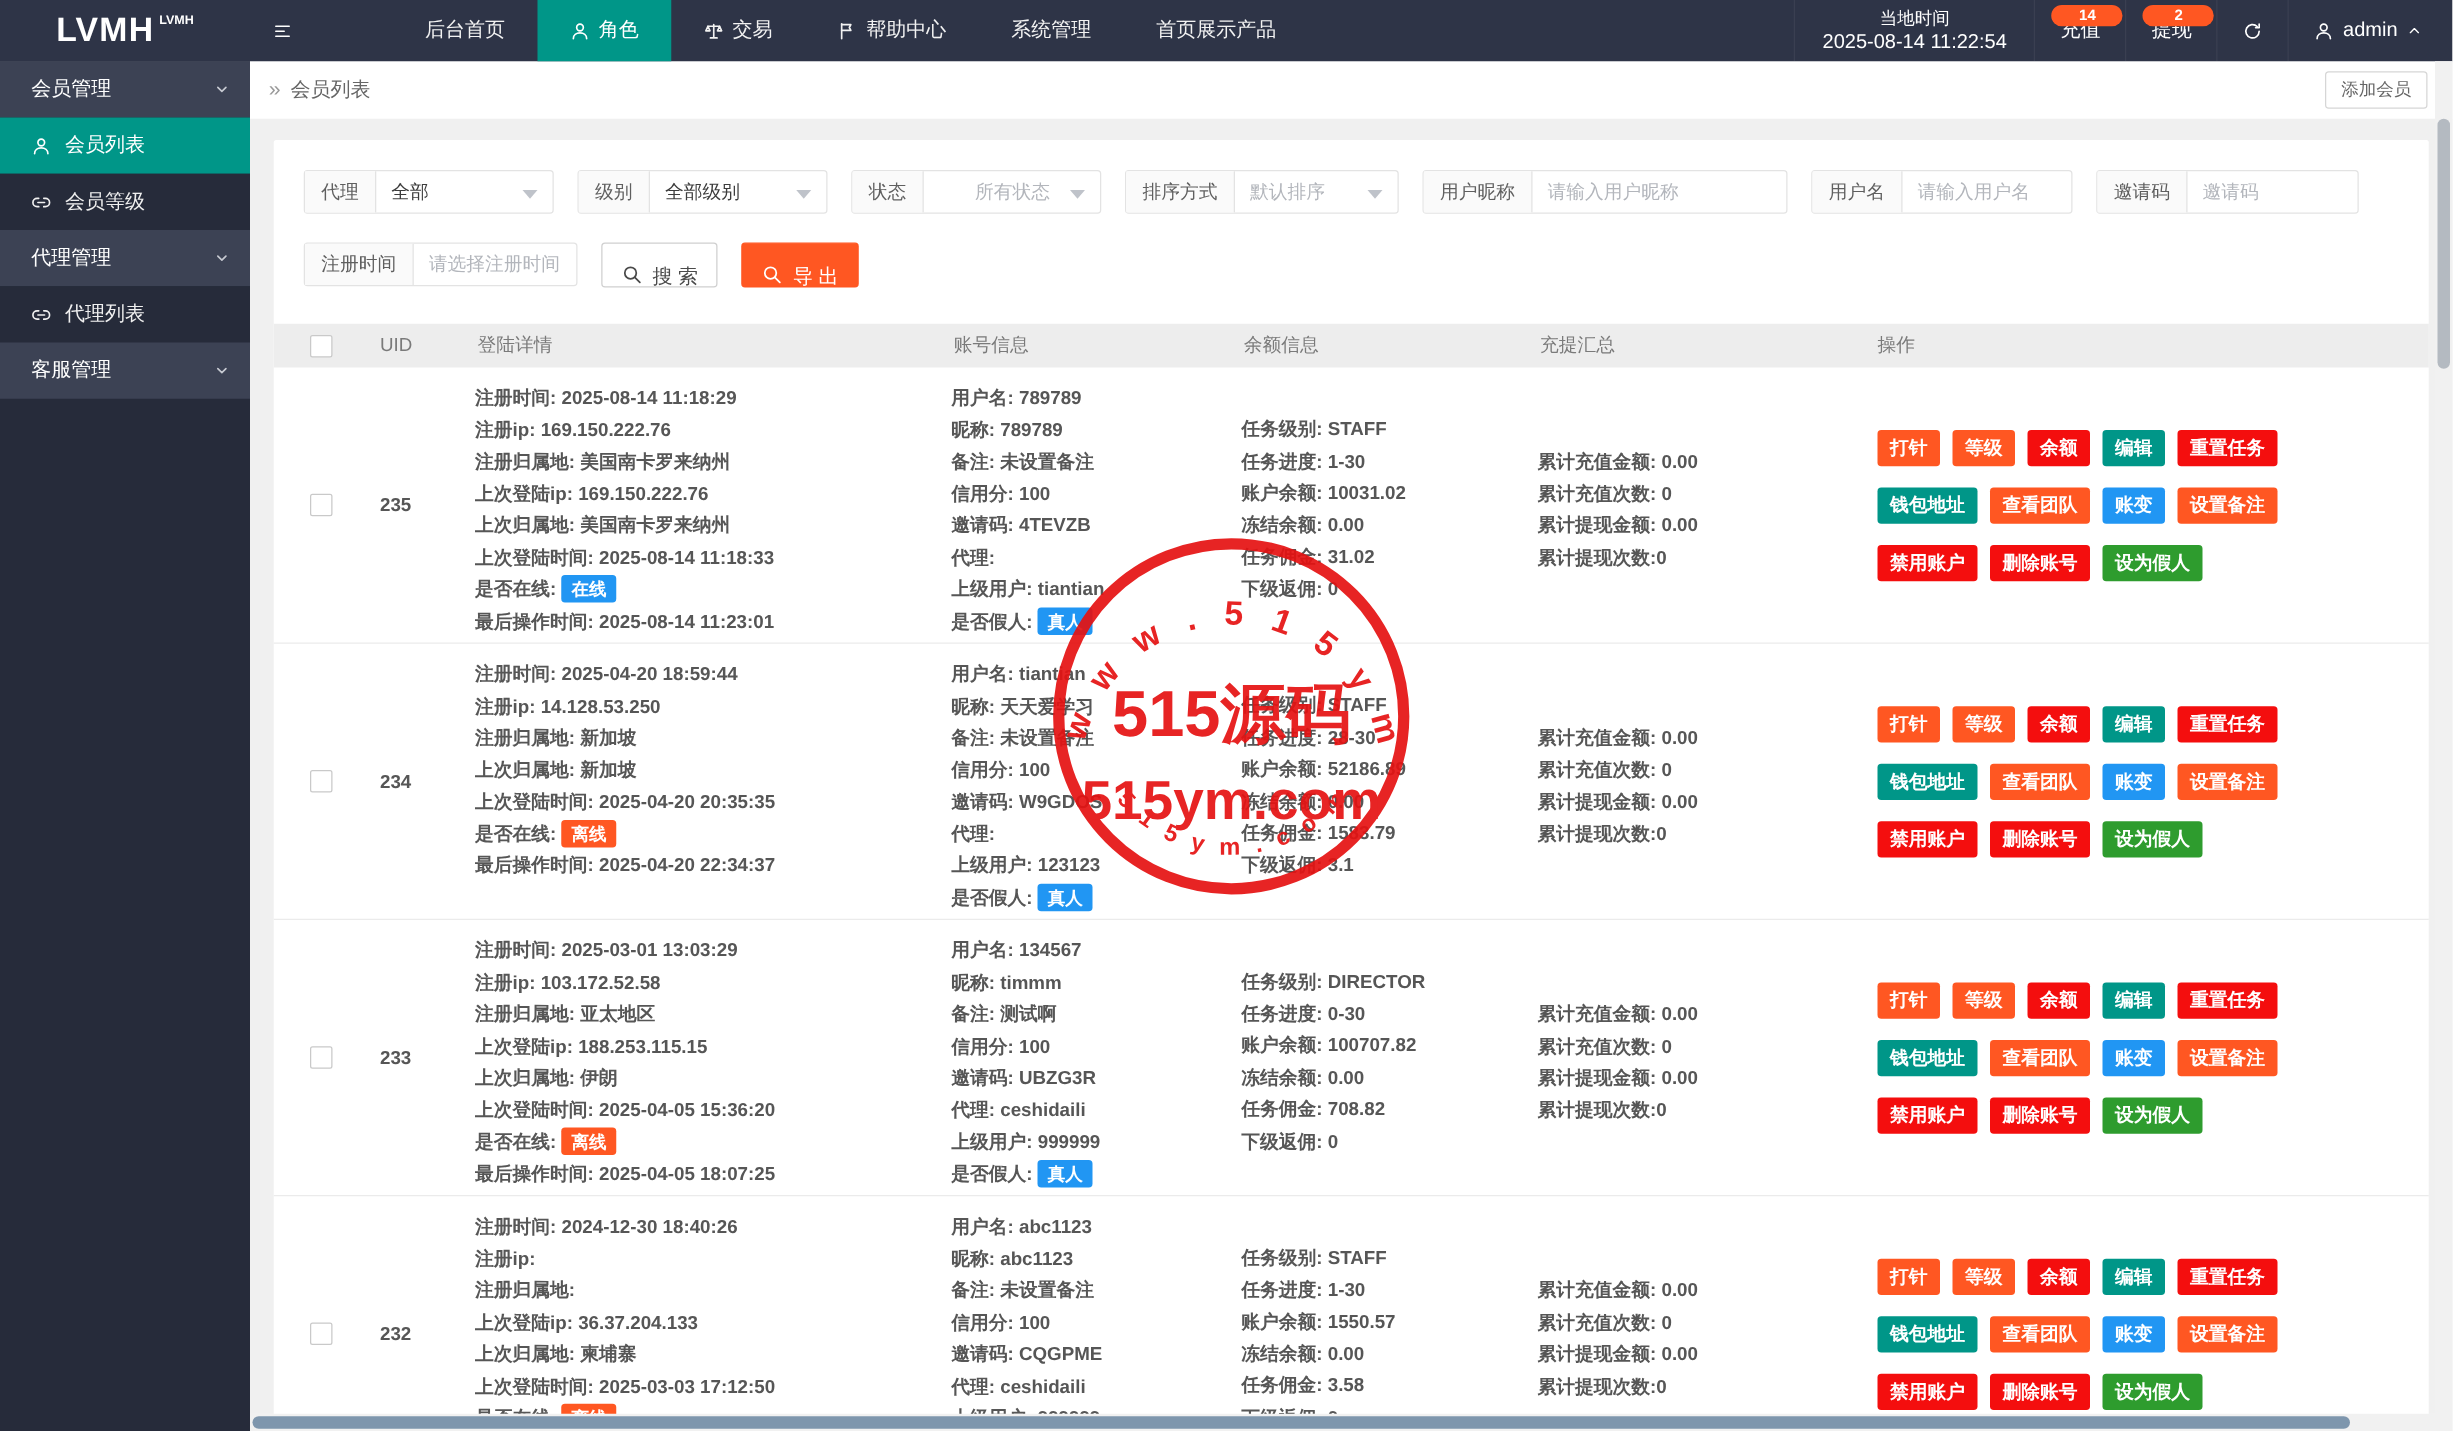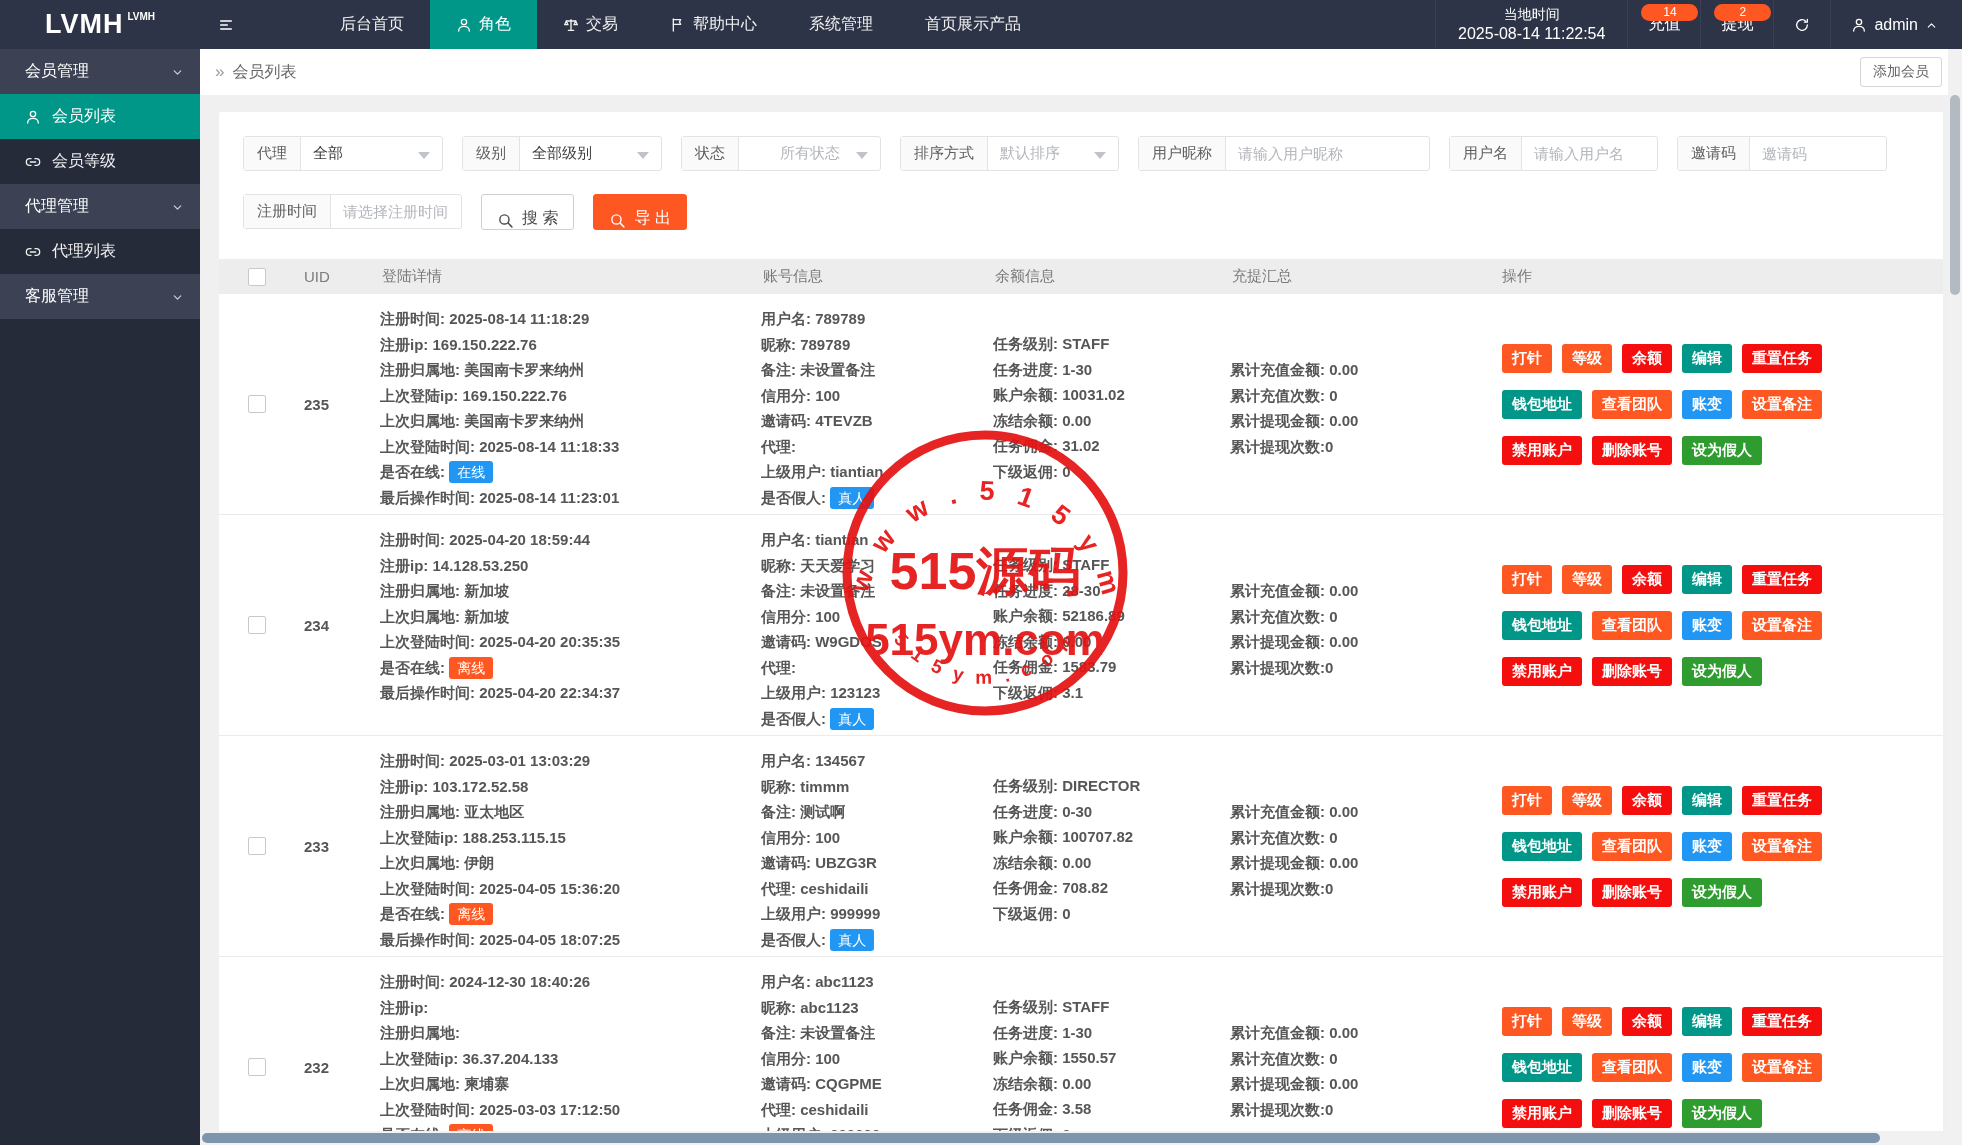--- a/index.html
+++ b/index.html
@@ -14,21 +14,21 @@
   .logo-sup{font-size:10px;font-weight:700;margin-left:4px;transform:translateY(-8px);display:inline-block}
   .nav-ham{display:flex;align-items:center;padding:0 18px;margin-right:62px;cursor:pointer}
   .nav-menu{display:flex;align-items:stretch;flex:1 1 auto}
   .nav-item{display:flex;align-items:center;gap:7px;padding:0 26px;font-size:16px;color:#f2f2f2;cursor:pointer;white-space:nowrap}
   .nav-item.active{background:#009688;color:#fff}
   .nav-right{display:flex;align-items:stretch;flex:0 0 auto}
   .nav-time{display:flex;flex-direction:column;justify-content:center;align-items:center;padding:0 22px;border-left:1px solid rgba(255,255,255,.06)}
   .nav-time .t1{font-size:14px;line-height:19px}
   .nav-time .t2{font-size:16px;line-height:20px}
   .nav-link{position:relative;display:flex;align-items:center;padding:0 20px;font-size:16px;cursor:pointer;border-left:1px solid rgba(255,255,255,.06)}
-  .nav-badge{position:absolute;top:4px;right:2px;background:#ff5722;color:#fff;font-size:12px;line-height:17px;min-width:17px;text-align:center;border-radius:9px;padding:0 20px;font-weight:400}
+  .nav-badge{position:absolute;top:4px;right:2px;background:#ff5722;color:#fff;font-size:12px;line-height:17px;min-width:17px;text-align:center;border-radius:9px;padding:0 20px;font-weight:700}
   .nav-admin{display:flex;align-items:center;gap:7px;padding:0 24px 0 20px;font-size:16px;cursor:pointer;border-left:1px solid rgba(255,255,255,.06)}
   .svgi{width:16px;height:16px;display:inline-block;vertical-align:middle}
   .svgi svg{width:100%;height:100%;stroke:currentColor;fill:none;stroke-width:2;stroke-linecap:round;stroke-linejoin:round}
 
   
   .sidebar{position:absolute;left:0;top:49px;bottom:0;width:200px;background:#262b3a;z-index:20}
   .sb-group{height:45px;display:flex;align-items:center;background:#3c4254;color:#fff;font-size:16px;padding:0 16px 0 25px;cursor:pointer;justify-content:space-between}
   .sb-caret{color:#c7cad2;width:13px;height:13px}
   .sb-caret svg{width:13px;height:13px;stroke:currentColor;fill:none;stroke-width:2.4;stroke-linecap:round;stroke-linejoin:round}
   .sb-item{height:45px;display:flex;align-items:center;gap:11px;background:#262b3a;color:#f0f0f0;font-size:16px;padding:0 0 0 25px;cursor:pointer}
@@ -48,39 +48,39 @@
   .filters{padding:24px 24px 0 24px}
   .frow{display:flex;gap:19px;flex-wrap:nowrap}
   .frow2{margin-top:23px}
   .fg{display:flex;height:35px;border:1px solid #e3e3e3;border-radius:3px;background:#fff;align-items:stretch;position:relative;flex:0 0 auto;box-sizing:border-box}
   .fg-label{display:flex;align-items:center;padding:0 13px;background:#fafafa;border-right:1px solid #e3e3e3;color:#5f5f5f;font-size:15px;white-space:nowrap}
   .fg-value{display:flex;align-items:center;padding:0 12px;font-size:15px;color:#3c3c3c;flex:1}
   .fg-value.ph{color:#b3b6bc}
   .fg .caret{position:absolute;right:12px;top:15px;width:0;height:0;border-left:6px solid transparent;border-right:6px solid transparent;border-top:7px solid #bfc3ca}
   .fg input{border:0;outline:none;flex:1;padding:0 12px;font-size:15px;font-family:inherit;color:#3c3c3c;background:transparent;min-width:0}
   .fg input::placeholder{color:#b3b6bc}
-  .fbtn{height:36px;display:inline-flex;align-items:flex-end;gap:8px;padding:0 15px;border-radius:3px;font-size:16px;cursor:pointer;border:1px solid #cfcfcf;background:#fff;color:#4a4a4a;font-family:inherit;box-sizing:border-box}
+  .fbtn{height:36px;display:inline-flex;align-items:flex-start;gap:8px;padding:16px 15px;border-radius:3px;font-size:16px;cursor:pointer;border:1px solid #cfcfcf;background:#fff;color:#4a4a4a;font-family:inherit;box-sizing:border-box}
   .fbtn.primary{background:#ff5722;border-color:#ff5722;color:#fff}
   .fbtn .svgi{width:17px;height:17px}
 
   
   .tablewrap{margin-top:29px}
   .t-head,.t-row{display:grid;grid-template-columns:76px 85px 381px 232px 237px 270px 1fr}
   .t-head{height:35px;background:#ededed;align-items:center;color:#7a7a7a;font-size:15px}
   .t-head .hcell{padding-left:2px;white-space:nowrap}
   .t-head .hcell.uid{padding-left:9px}
   .t-row{height:220px;border-bottom:1px solid #ebebeb;font-size:15px;font-weight:700;color:#565656}
   .col-check{display:flex;align-items:center;justify-content:center;height:100%}
   .cbx{width:18px;height:18px;background:#fff;border:1px solid #c9c9c9;border-radius:2px;display:inline-block;cursor:pointer;box-sizing:border-box}
   .col-uid{display:flex;align-items:center;padding-left:9px;height:100%}
   .t-col{padding-top:12px;line-height:25.5px;overflow:hidden}
   .col-balance{padding-top:37px}
   .col-summary{padding-top:63px}
   .t-line{white-space:nowrap;height:25.5px}
-  .badge{display:inline-block;height:22px;line-height:22px;padding:0 8px;border-radius:3px;color:#fff;font-size:14px;font-weight:400}
+  .badge{display:inline-block;height:22px;line-height:22px;padding:0 8px;border-radius:3px;color:#fff;font-size:14px;font-weight:700}
   .b-blue{background:#2196f3}
   .b-orange{background:#ff5722}
   .col-actions{display:flex;flex-direction:column;justify-content:center;gap:17px;height:220px;padding-left:2px}
   .btn-row{display:flex;gap:10px}
   .abtn{display:inline-block;padding:5px 10px;border-radius:3px;color:#fff;font-size:15px;font-weight:700;cursor:pointer;white-space:nowrap}
   .c-orange{background:#ff5722}
   .c-red{background:#f40e0e}
   .c-teal{background:#009688}
   .c-blue{background:#2196f3}
   .c-green{background:#2e9c2e}

